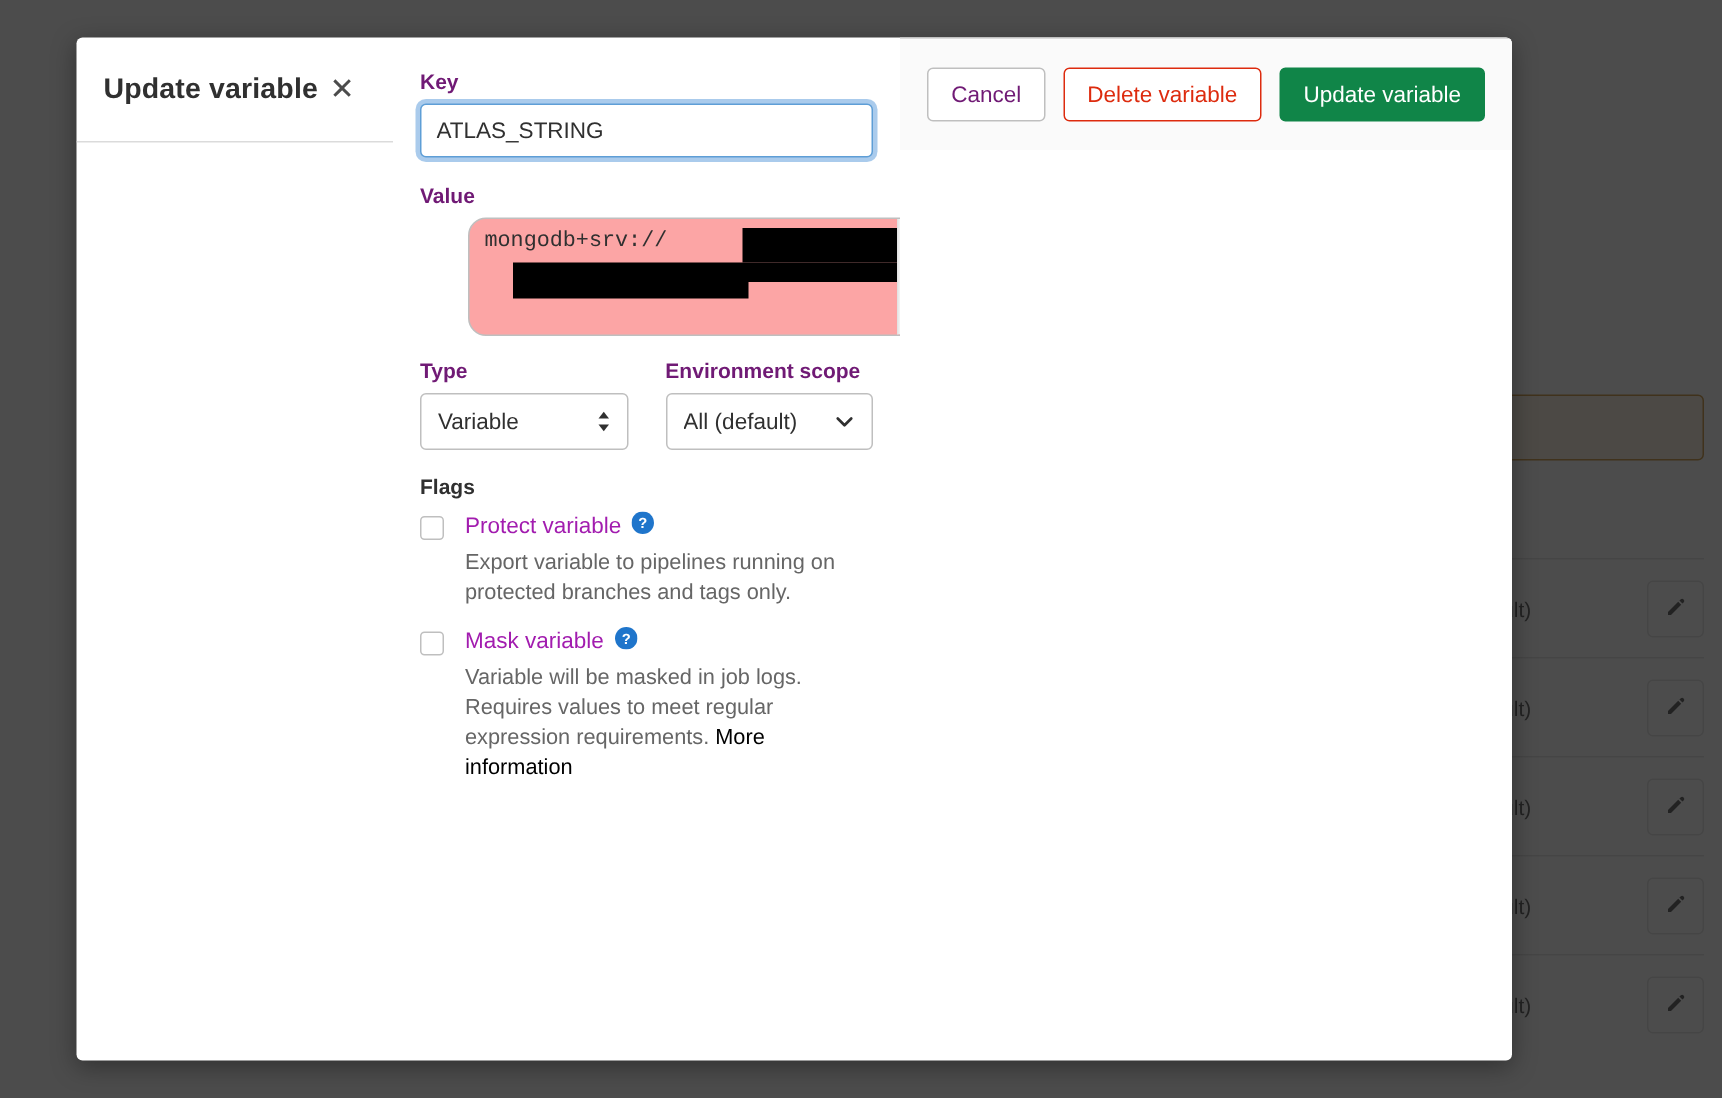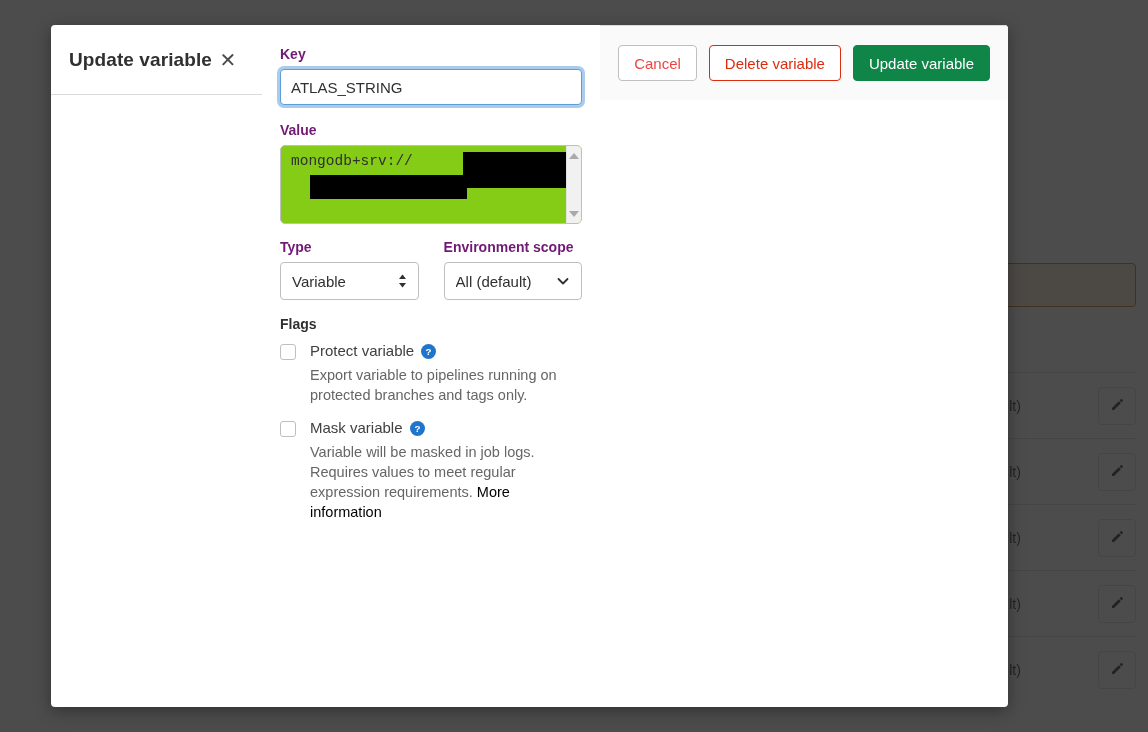--- a/index.html
+++ b/index.html
@@ -122,23 +122,24 @@
     box-shadow: 0 0 0 3px rgba(100,160,220,.55);
   }
   .field-group { margin-bottom: 17px; }
   .field-group.value-group { margin-bottom: 15px; }
 
   .value-wrap {
     position: relative;
     width: 100%;
     height: 79px;
     border: 1px solid #bfbfbf;
-    border-radius: 5px;
-    background: #84cc16;
+    border-radius: 12px;
+    background: #fca5a5;
     overflow: hidden;
+    margin-left: 32px;
   }
   .value-text {
     position: absolute;
     left: 10px; top: 5px; right: 28px;
     font-family: "Liberation Mono", monospace;
     font-size: 14.5px;
     line-height: 21px;
     color: #303030;
     white-space: pre-wrap;
     word-break: break-all;
@@ -214,22 +215,22 @@
     border-radius: 3px;
     background: #fff;
     flex: 0 0 auto;
     margin-top: 3px;
   }
   .flag-body {
     margin-left: 14px;
     flex: 1 1 auto;
   }
   .flag-title {
-    font-size: 15px; color: #404040;
-    display: flex; align-items: center;
+    font-size: 15px; color: #a21caf;
+    display: flex; 
     line-height: 20px;
   }
   .help-icon {
     display: inline-flex;
     margin-left: 7px;
     vertical-align: middle;
   }
   .flag-desc {
     font-size: 14.5px;
     color: #666666;
@@ -252,21 +253,21 @@
     height: 36px;
     border-radius: 4px;
     font-size: 15px;
     font-family: "Liberation Sans", sans-serif;
     padding: 0 15px;
     cursor: pointer;
     display: inline-flex; align-items: center; justify-content: center;
     white-space: nowrap;
   }
   .btn-cancel {
-    background: #fff; border: 1px solid #bfbfbf; color: #ef4444;
+    background: #fff; border: 1px solid #bfbfbf; color: #701a75;
   }
   .btn-danger {
     background: #fff; border: 1px solid #dd2b0e; color: #dd2b0e; text-align: right;
   }
   .btn-confirm {
     background: #108548; border: 1px solid #108548; color: #fff;
   }
 </style>
 </head>
 <body>

